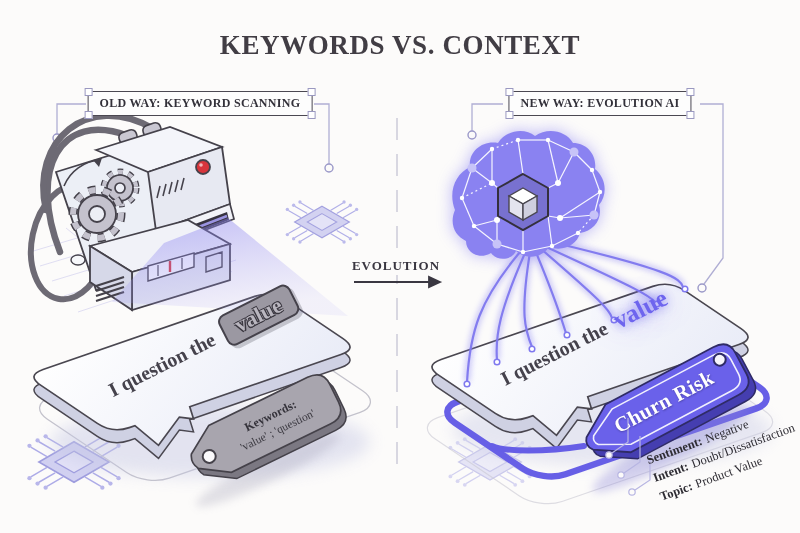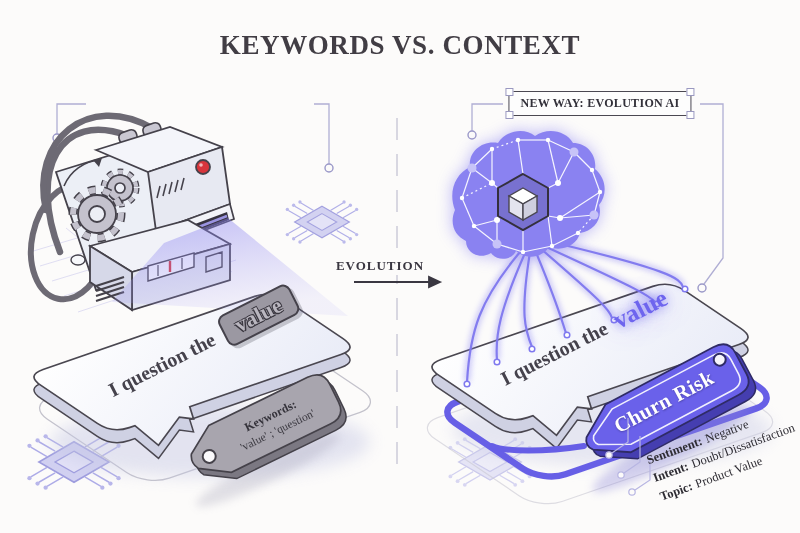--- a/index.html
+++ b/index.html
@@ -12,21 +12,21 @@
   
   .page-title{left:400px;top:30px;transform:translateX(-50%);
     font-size:27px;font-weight:800;letter-spacing:.6px;color:#413d44;}
   .section-label{top:91px;transform:translateX(-50%);background:#fdfdfd;
     border:1.5px solid #4b4852;padding:4px 11px;font-size:12px;font-weight:700;
     letter-spacing:.3px;color:#33313a;}
   .section-label .corner{position:absolute;width:6px;height:6px;background:#ffffff;
     border:1.1px solid #9a98c0;}
   .c-tl{left:-4px;top:-4px}.c-tr{right:-4px;top:-4px}
   .c-bl{left:-4px;bottom:-4px}.c-br{right:-4px;bottom:-4px}
-  .evolution{left:380px;top:266px;transform:translate(-50%,-50%);
+  .evolution{left:396px;top:266px;transform:translate(-50%,-50%);
     background:#fcfbfa;padding:1px 5px;font-size:13px;font-weight:700;
     letter-spacing:1px;color:#3a3741;}
 
   .bubble-line{display:flex;align-items:center;gap:10px;font-size:20px;font-weight:600;
     color:#45424c;}
   .bubble-line-left{left:202px;top:344px;transform:translate(-50%,-50%) rotate(-27deg);}
   .bubble-line-right{left:584px;top:338px;transform:translate(-50%,-50%) rotate(-27deg);}
   .chip-gray{display:inline-block;background:#9b98a2;border:2px solid #45424b;
     border-radius:8px;padding:2px 13px;font-size:22px;font-weight:800;color:#b9b6bf;
     text-shadow:-1px -1px 0 #3b3841,1px -1px 0 #3b3841,-1px 1px 0 #3b3841,1px 1px 0 #3b3841;
@@ -358,20 +358,27 @@
   </g>
   <g fill="#fcfbfa" stroke="#b7b5e2" stroke-width="1.2">
     <circle cx="609" cy="455" r="3.2"></circle>
         <circle cx="621" cy="475" r="3.2"></circle>
         <circle cx="632" cy="492" r="3.2"></circle>
   </g>
 </svg>
 
 <div class="abs page-title nw">KEYWORDS VS. CONTEXT</div>
 
+<div class="abs section-label nw" style="left:200px">
+  <span>OLD WAY: KEYWORD SCANNING</span>
+  <span class="corner c-tl"></span>
+  <span class="corner c-tr"></span>
+  <span class="corner c-bl"></span>
+  <span class="corner c-br"></span>
+</div>
 
 <div class="abs section-label nw" style="left:600px">
   <span>NEW WAY: EVOLUTION AI</span>
   <span class="corner c-tl"></span>
   <span class="corner c-tr"></span>
   <span class="corner c-bl"></span>
   <span class="corner c-br"></span>
 </div>
 
 <div class="abs evolution nw">EVOLUTION</div>

